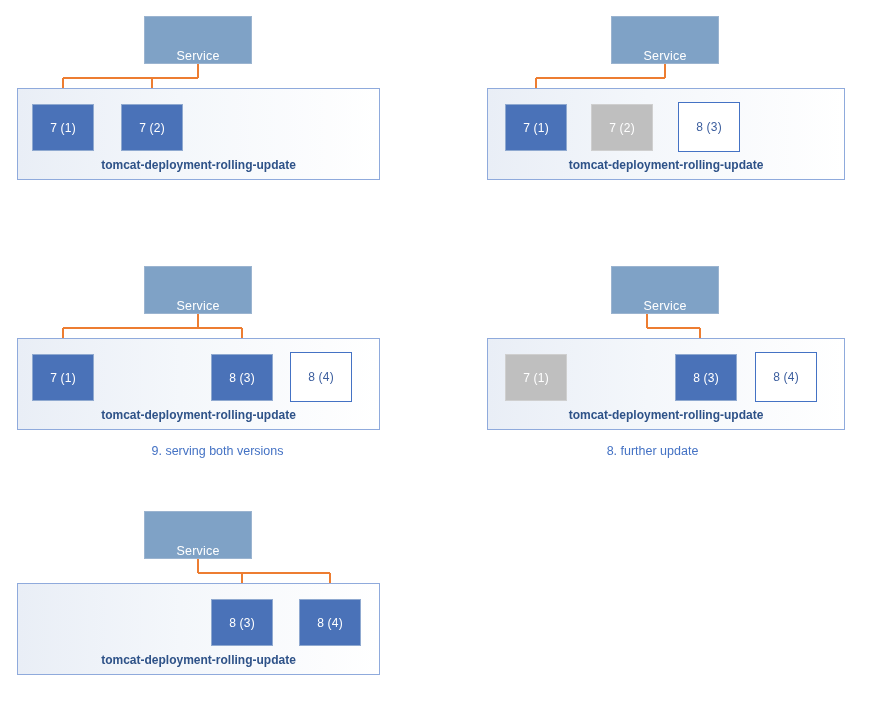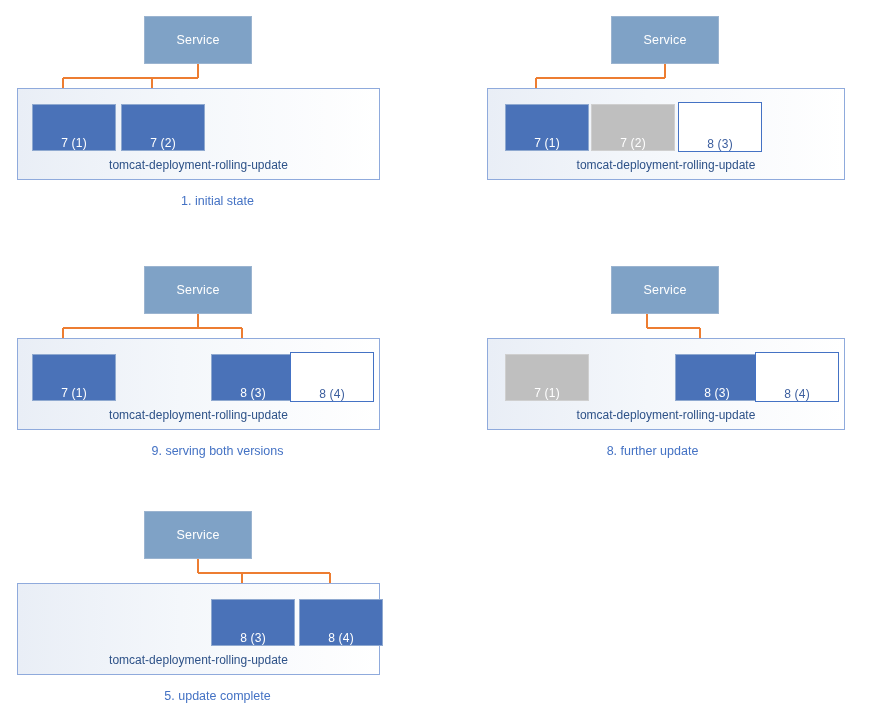--- a/index.html
+++ b/index.html
@@ -24,52 +24,53 @@
 
   
   .service-box {
     position: absolute;
     width: 108px;
     height: 48px;
     background: #7FA2C6;
     border: 1px solid #9BB4D0;
     box-sizing: border-box;
     display: flex;
-    align-items: center;
+    align-items: flex-end;
     justify-content: center;
     color: #ffffff;
     font-size: 12.5px;
     letter-spacing: .2px;
   }
 
   
   .deployment {
     position: absolute;
     box-sizing: border-box;
     border: 1px solid #8FAADC;
     background: linear-gradient(to right, #E9EEF6 0%, #F4F7FB 45%, #FFFFFF 100%);
+    font-weight: bold;
   }
   .deployment-label {
     position: absolute;
     left: 0;
     right: 0;
     bottom: 7px;
     text-align: center;
     font-size: 12px;
     color: #2E5288;
   }
 
   
   .pod {
     position: absolute;
-    width: 84px;
+    width: 62px;
     height: 47px;
     box-sizing: border-box;
     display: flex;
-    align-items: flex-end;
+    align-items: center;
     justify-content: center;
     font-size: 12px;
     letter-spacing: .2px;
   }
   .pod.blue {
     background: #4A72B8;
     border: 1px solid #8FA9D0;
     color: #ffffff;
   }
   .pod.gray {
@@ -122,21 +123,20 @@
     <div class="deployment-label">tomcat-deployment-rolling-update</div>
   </div>
 
   <div class="pod blue" style="left:32px; top:104px;">
     <span>7 (1)</span>
   </div>
   <div class="pod blue" style="left:121px; top:104px;">
     <span>7 (2)</span>
   </div>
 
-  <div class="caption" style="top:194px;">1. initial state</div>
 </div>
 
 <div class="panel" style="left:435px; top:0px;">
   <div class="service-box" style="left:176px; top:16px;">
     <span>Service</span>
   </div>
 
   <svg class="connector" viewBox="0 0 435 230">
     <path d="M230,64 L230,78 M101,78 L230,78 M101,78 L101,95" stroke="#ED7D31" stroke-width="2" fill="none"></path>
     <polygon points="95,95 107,95 101,107" fill="#ED7D31"></polygon>
@@ -228,14 +228,13 @@
     <div class="deployment-label">tomcat-deployment-rolling-update</div>
   </div>
 
   <div class="pod blue" style="left:211px; top:104px;">
     <span>8 (3)</span>
   </div>
   <div class="pod blue" style="left:299px; top:104px;">
     <span>8 (4)</span>
   </div>
 
-  <div class="caption" style="top:194px;">5. update complete</div>
 </div>
 
 </body></html>

